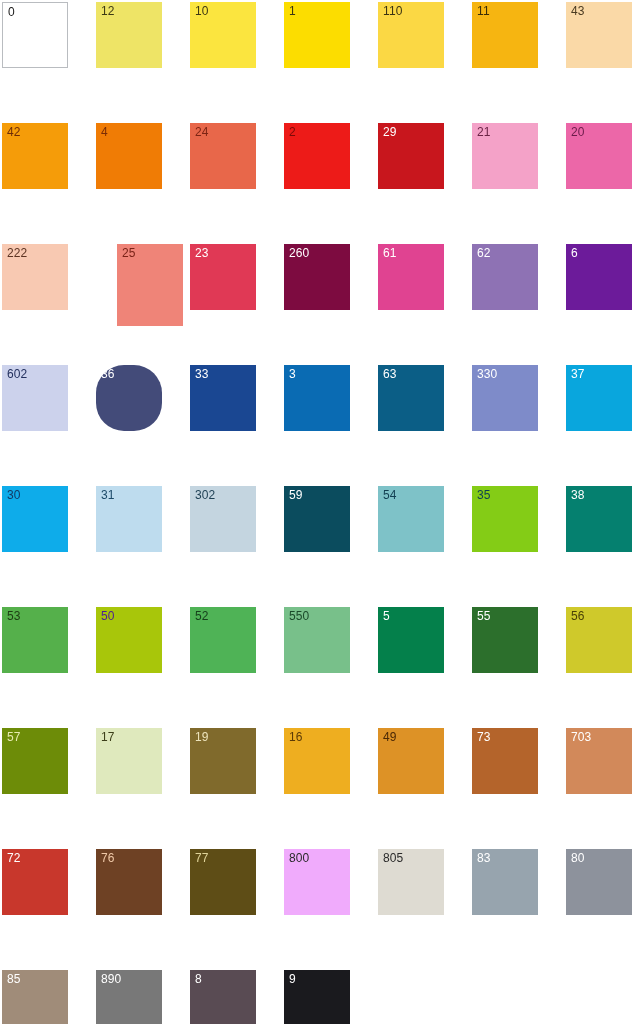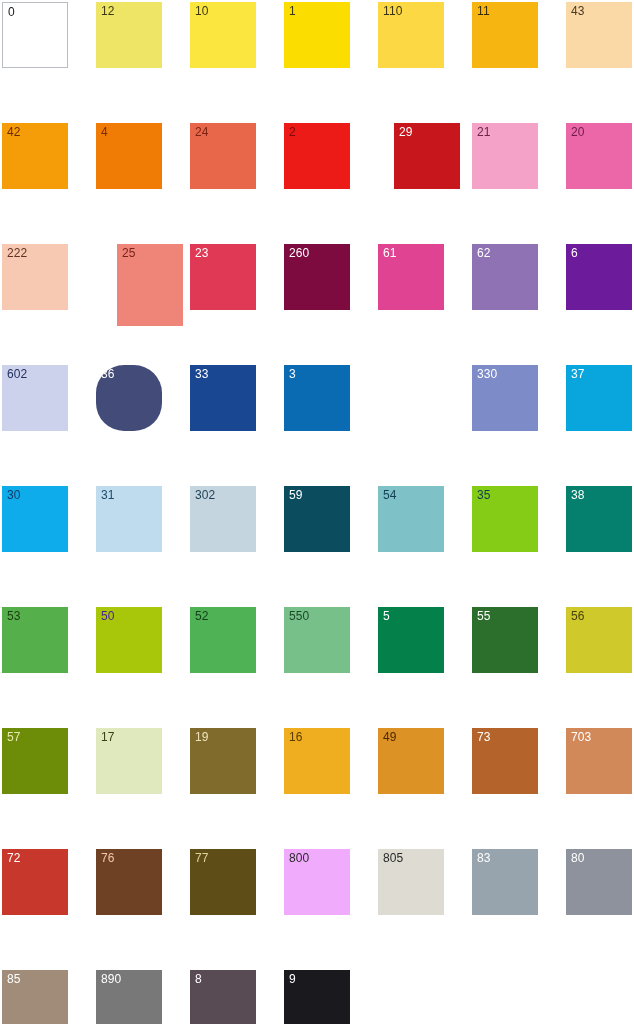--- a/index.html
+++ b/index.html
@@ -70,21 +70,21 @@
     </div>
     <div class="swatch" style="left: 96px; top: 123px; width: 66px; height: 66px; background-color: rgb(240, 124, 5);">
       <span class="swatch-label" style="color: rgb(122, 44, 6); font-size: 12px;">4</span>
     </div>
     <div class="swatch" style="left: 190px; top: 123px; width: 66px; height: 66px; background-color: rgb(232, 103, 74);">
       <span class="swatch-label" style="color: rgb(125, 36, 20); font-size: 12px;">24</span>
     </div>
     <div class="swatch" style="left: 284px; top: 123px; width: 66px; height: 66px; background-color: rgb(237, 27, 24);">
       <span class="swatch-label" style="color: rgb(125, 10, 8); font-size: 12px;">2</span>
     </div>
-    <div class="swatch" style="left: 378px; top: 123px; width: 66px; height: 66px; background-color: rgb(200, 22, 29); margin-left: 16px;">
+    <div class="swatch" style="left: 378px; top: 123px; width: 66px; height: 66px; background-color: rgb(200, 22, 29);">
       <span class="swatch-label" style="color: rgb(255, 255, 255); font-size: 12px;">29</span>
     </div>
     <div class="swatch" style="left: 472px; top: 123px; width: 66px; height: 66px; background-color: rgb(244, 162, 200);">
       <span class="swatch-label" style="color: rgb(107, 35, 70); font-size: 12px;">21</span>
     </div>
     <div class="swatch" style="left: 566px; top: 123px; width: 66px; height: 66px; background-color: rgb(236, 103, 168);">
       <span class="swatch-label" style="color: rgb(107, 28, 74); font-size: 12px;">20</span>
     </div>
     <div class="swatch" style="left: 2px; top: 244px; width: 66px; height: 66px; background-color: rgb(248, 201, 178);">
       <span class="swatch-label" style="color: rgb(92, 51, 34); font-size: 12px;">222</span>
@@ -111,20 +111,23 @@
       <span class="swatch-label" style="color: rgb(35, 48, 94); font-size: 12px;">602</span>
     </div>
     <div class="swatch" style="left: 96px; top: 365px; width: 66px; height: 66px; background-color: rgb(67, 75, 121); border-radius: 28px;">
       <span class="swatch-label" style="color: rgb(255, 255, 255); font-size: 12px;">36</span>
     </div>
     <div class="swatch" style="left: 190px; top: 365px; width: 66px; height: 66px; background-color: rgb(26, 71, 146);">
       <span class="swatch-label" style="color: rgb(255, 255, 255); font-size: 12px;">33</span>
     </div>
     <div class="swatch" style="left: 284px; top: 365px; width: 66px; height: 66px; background-color: rgb(10, 107, 179);">
       <span class="swatch-label" style="color: rgb(255, 255, 255); font-size: 12px;">3</span>
+    </div>
+    <div class="swatch" style="left: 378px; top: 365px; width: 66px; height: 66px; background-color: rgb(11, 94, 134);">
+      <span class="swatch-label" style="color: rgb(255, 255, 255); font-size: 12px;">63</span>
     </div>
     <div class="swatch" style="left: 472px; top: 365px; width: 66px; height: 66px; background-color: rgb(126, 139, 201);">
       <span class="swatch-label" style="color: rgb(255, 255, 255); font-size: 12px;">330</span>
     </div>
     <div class="swatch" style="left: 566px; top: 365px; width: 66px; height: 66px; background-color: rgb(9, 166, 221);">
       <span class="swatch-label" style="color: rgb(255, 255, 255); font-size: 12px;">37</span>
     </div>
     <div class="swatch" style="left: 2px; top: 486px; width: 66px; height: 66px; background-color: rgb(14, 172, 234);">
       <span class="swatch-label" style="color: rgb(18, 58, 102); font-size: 12px;">30</span>
     </div>

